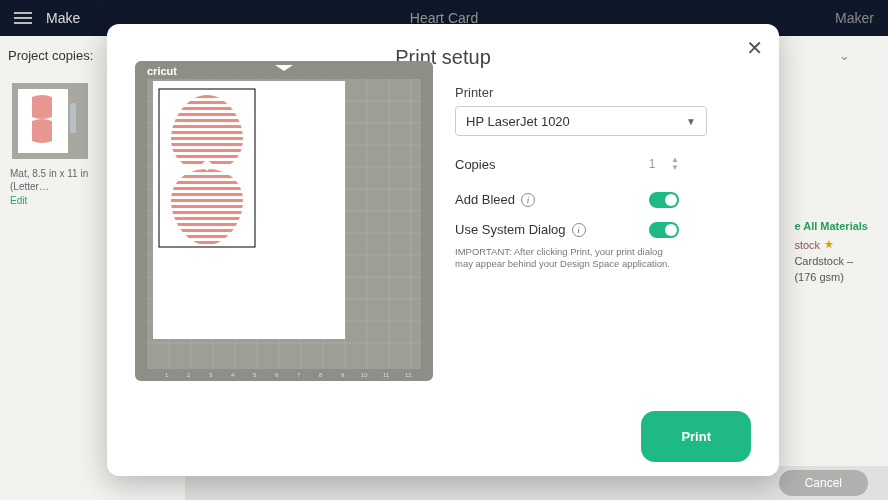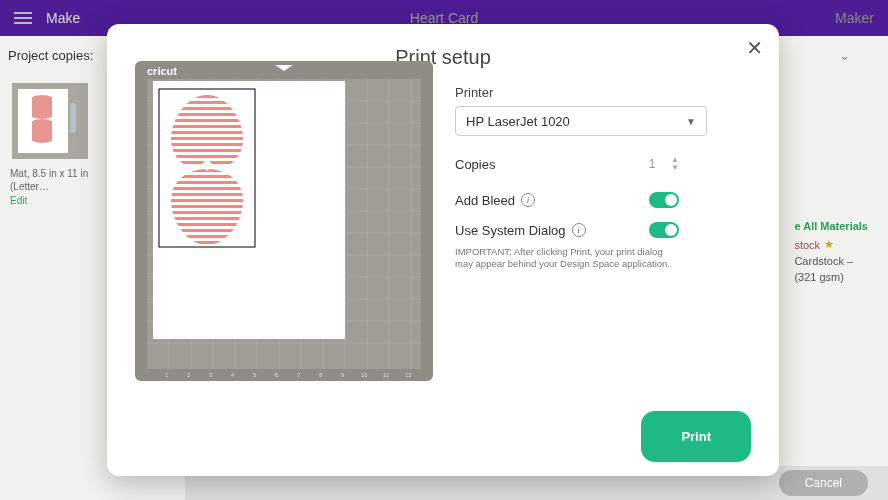--- a/index.html
+++ b/index.html
@@ -1,17 +1,17 @@
 <!DOCTYPE html>
 <html><head>
 <meta charset="utf-8">
 <style>
 *{margin:0;padding:0;box-sizing:border-box;font-family:-apple-system,BlinkMacSystemFont,"Segoe UI",Arial,sans-serif}
 body{width:888px;height:500px;background:#f2f2ef;overflow:hidden;position:relative}
-.topbar{height:36px;background:#4c1d95;display:flex;align-items:center;padding:0 14px;color:#ddd}
+.topbar{height:36px;background:#0f172a;display:flex;align-items:center;padding:0 14px;color:#ddd}
 .hamburger{display:flex;flex-direction:column;gap:3px;margin-right:14px;cursor:pointer}
 .hamburger span{width:18px;height:2px;background:#bbb;display:block}
 .topbar-make{color:#ddd;font-size:14px;font-weight:500}
 .topbar-title{position:absolute;left:50%;transform:translateX(-50%);color:#999;font-size:14px}
 .topbar-maker{margin-left:auto;color:#888;font-size:14px}
 .subbar{padding:12px 8px;font-size:13px;color:#333;display:flex;align-items:center}
 .subbar-chevron{margin-left:auto;margin-right:30px;color:#888}
 .mat-thumb-wrap{margin:6px 10px;width:80px}
 .mat-thumb{width:80px;height:80px;display:flex;align-items:center;justify-content:center}
 .mat-caption{font-size:10px;color:#666;margin-top:6px;line-height:1.3}
@@ -29,21 +29,21 @@
 .modal-body{display:flex;gap:22px}
 .preview{width:298px;height:272px;display:flex;align-items:center;justify-content:center}
 .controls{flex:1;font-size:13px;color:#333}
 .ctrl-row{margin-bottom:16px}
 .ctrl-label{font-size:13px;color:#444;margin-bottom:6px;display:block}
 .select{width:252px;height:30px;border:1px solid #ccc;border-radius:4px;padding:0 10px;display:flex;align-items:center;justify-content:space-between;cursor:pointer;font-size:13px;color:#333}
 .select-caret{font-size:10px;color:#666}
 .copies-row{display:flex;align-items:center;justify-content:space-between;width:224px}
 .copies-input{width:34px;height:24px;border:1px solid transparent;display:flex;align-items:center;justify-content:center;font-size:12px;color:#999}
 .steppers{display:flex;flex-direction:column;font-size:8px;color:#aaa;line-height:1;margin-left:2px}
-.toggle-row{display:flex;align-items:center;justify-content:space-between;width:224px;margin-bottom:14px}
+.toggle-row{display:flex;align-items:flex-start;justify-content:space-between;width:224px;margin-bottom:14px}
 .toggle-label{display:flex;align-items:center;gap:6px;font-size:13px;color:#333}
 .info-icon{width:14px;height:14px;border:1px solid #888;border-radius:50%;display:flex;align-items:center;justify-content:center;font-size:9px;color:#666;font-style:italic;font-family:serif}
 .toggle{width:30px;height:16px;background:#1fb984;border-radius:10px;position:relative;cursor:pointer}
 .toggle::after{content:"";position:absolute;width:12px;height:12px;background:#fff;border-radius:50%;top:2px;right:2px}
 .important{font-size:9.5px;color:#777;line-height:1.3;width:224px;margin-top:-6px}
 .print-btn{position:absolute;bottom:14px;right:28px;background:#1fb984;color:#fff;border:none;border-radius:14px;padding:18px 40px;font-size:13px;font-weight:600;cursor:pointer}
 </style>
 </head>
 <body>
 
@@ -79,21 +79,21 @@
   <div class="mat-edit">Edit</div>
 </div>
 
 <div class="rightpanel">
   <div class="materials">e All Materials</div>
   <div class="stock">
     <span>stock</span>
     <span class="star">★</span>
   </div>
   <div class="card">Cardstock –</div>
-  <div class="card">(321 gsm)</div>
+  <div class="card">(176 gsm)</div>
 </div>
 
 <div class="footer">
   <button class="cancel-btn">Cancel</button>
 </div>
 
 <div class="modal">
   <div class="modal-close">✕</div>
   <div class="modal-title">Print setup</div>
   <div class="modal-body">

